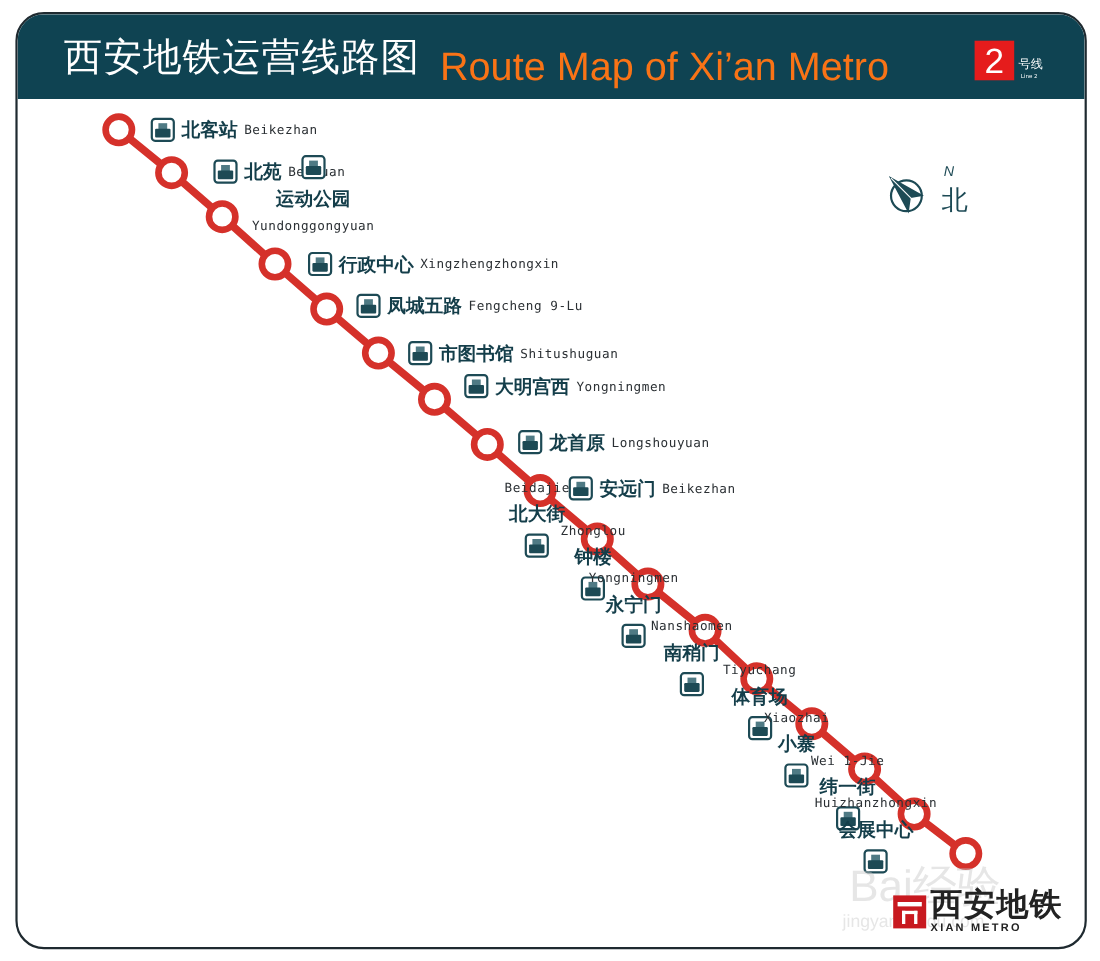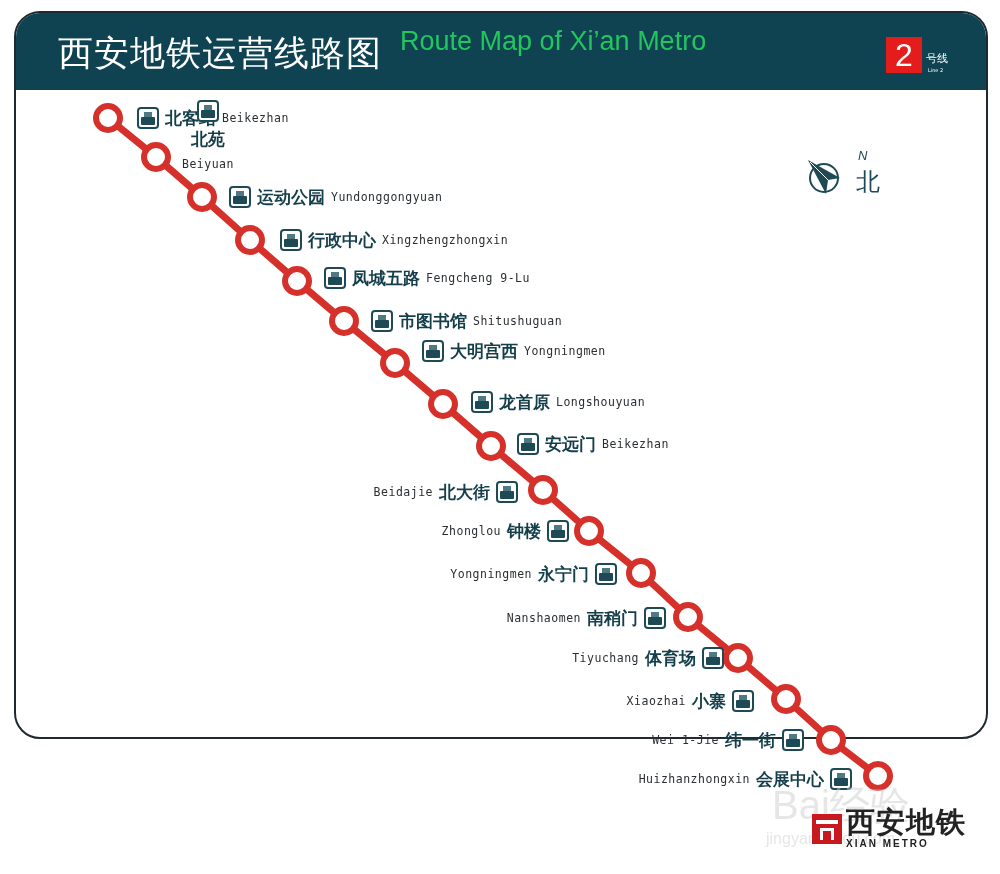--- a/index.html
+++ b/index.html
@@ -1,49 +1,49 @@
 <!DOCTYPE html>
 <html><head>
 <meta charset="utf-8">
 <style>
   html, body { margin:0; padding:0; background:#ffffff; }
   body { width:1000px; height:874px; position:relative; overflow:hidden; font-family:"DejaVu Sans", sans-serif; }
   .frame {
-    position:absolute; left:14px; top:11px; width:974px; height:728px;
+    position:absolute; left:14px; top:11px; width:974px; height:852px;
     border:2px solid #1f2a30; border-radius:26px 26px 26px 26px;
     background:#ffffff; overflow:hidden; box-sizing:border-box;
   }
   .header {
     position:absolute; left:0; top:0; width:100%; height:77px;
     background:#0f4352;
   }
   .title-cn {
     position:absolute; left:42px; top:20px; font-size:35px; color:#ffffff;
     font-family:"DejaVu Sans", sans-serif; letter-spacing:1px; line-height:40px;
   }
   .title-en {
-    position:absolute; left:384px; top:12px; font-size:27px; color:#22c55e;
+    position:absolute; left:384px; top:32px; font-size:36px; color:#f97316;
     font-family:"Liberation Sans", sans-serif; line-height:32px;
   }
   .line-badge {
     position:absolute; left:870px; top:24px; width:36px; height:36px;
     background:#e51c1c; color:#ffffff; font-family:"Liberation Sans", sans-serif;
     font-size:32px; line-height:36px; text-align:center;
   }
   .line-cn { position:absolute; left:910px; top:40px; font-size:11px; color:#ffffff; line-height:12px; }
   .line-en { position:absolute; left:912px; top:54px; font-size:5px; color:#ffffff; line-height:6px; }
 
   svg.route { position:absolute; left:0; top:0; }
 
   .station-label {
     position:absolute; display:flex; align-items:center; gap:6px; white-space:nowrap;
     height:30px;
     justify-content:flex-end;
   }
-  .station-label.left { }
+  .station-label.left { flex-direction:column; }
   .st-icon {
     width:22px; height:22px; border:2px solid #1d4a55; border-radius:4px; box-sizing:border-box;
     background:#ffffff; position:relative; overflow:hidden; flex:0 0 auto;
   }
   .st-icon::after {
     content:""; position:absolute; left:2px; right:2px; bottom:2px; height:8px; background:#1d4a55; border-radius:1px;
   }
   .st-icon::before {
     content:""; position:absolute; left:5px; top:3px; width:8px; height:6px; background:#4f7a84;
   }
@@ -99,26 +99,26 @@
     <circle cx="831" cy="740" r="12"></circle>
     <circle cx="878" cy="776" r="12"></circle>
   </g>
 </svg>
 
 <div class="station-label" style="left:137px; top:103px;">
   <span class="st-icon"></span>
   <span class="st-cn">北客站</span>
   <span class="st-en">Beikezhan</span>
 </div>
-<div class="station-label" style="left:182px; top:141px;flex-direction:column;">
+<div class="station-label" style="left:194px; top:141px;">
   <span class="st-icon"></span>
   <span class="st-cn">北苑</span>
   <span class="st-en">Beiyuan</span>
 </div>
-<div class="station-label" style="left:229px; top:182px;">
+<div class="station-label" style="left:229px; top:182px;flex-direction:column;">
   <span class="st-icon"></span>
   <span class="st-cn">运动公园</span>
   <span class="st-en">Yundonggongyuan</span>
 </div>
 <div class="station-label" style="left:280px; top:225px;">
   <span class="st-icon"></span>
   <span class="st-cn">行政中心</span>
   <span class="st-en">Xingzhengzhongxin</span>
 </div>
 <div class="station-label" style="left:324px; top:263px;">

